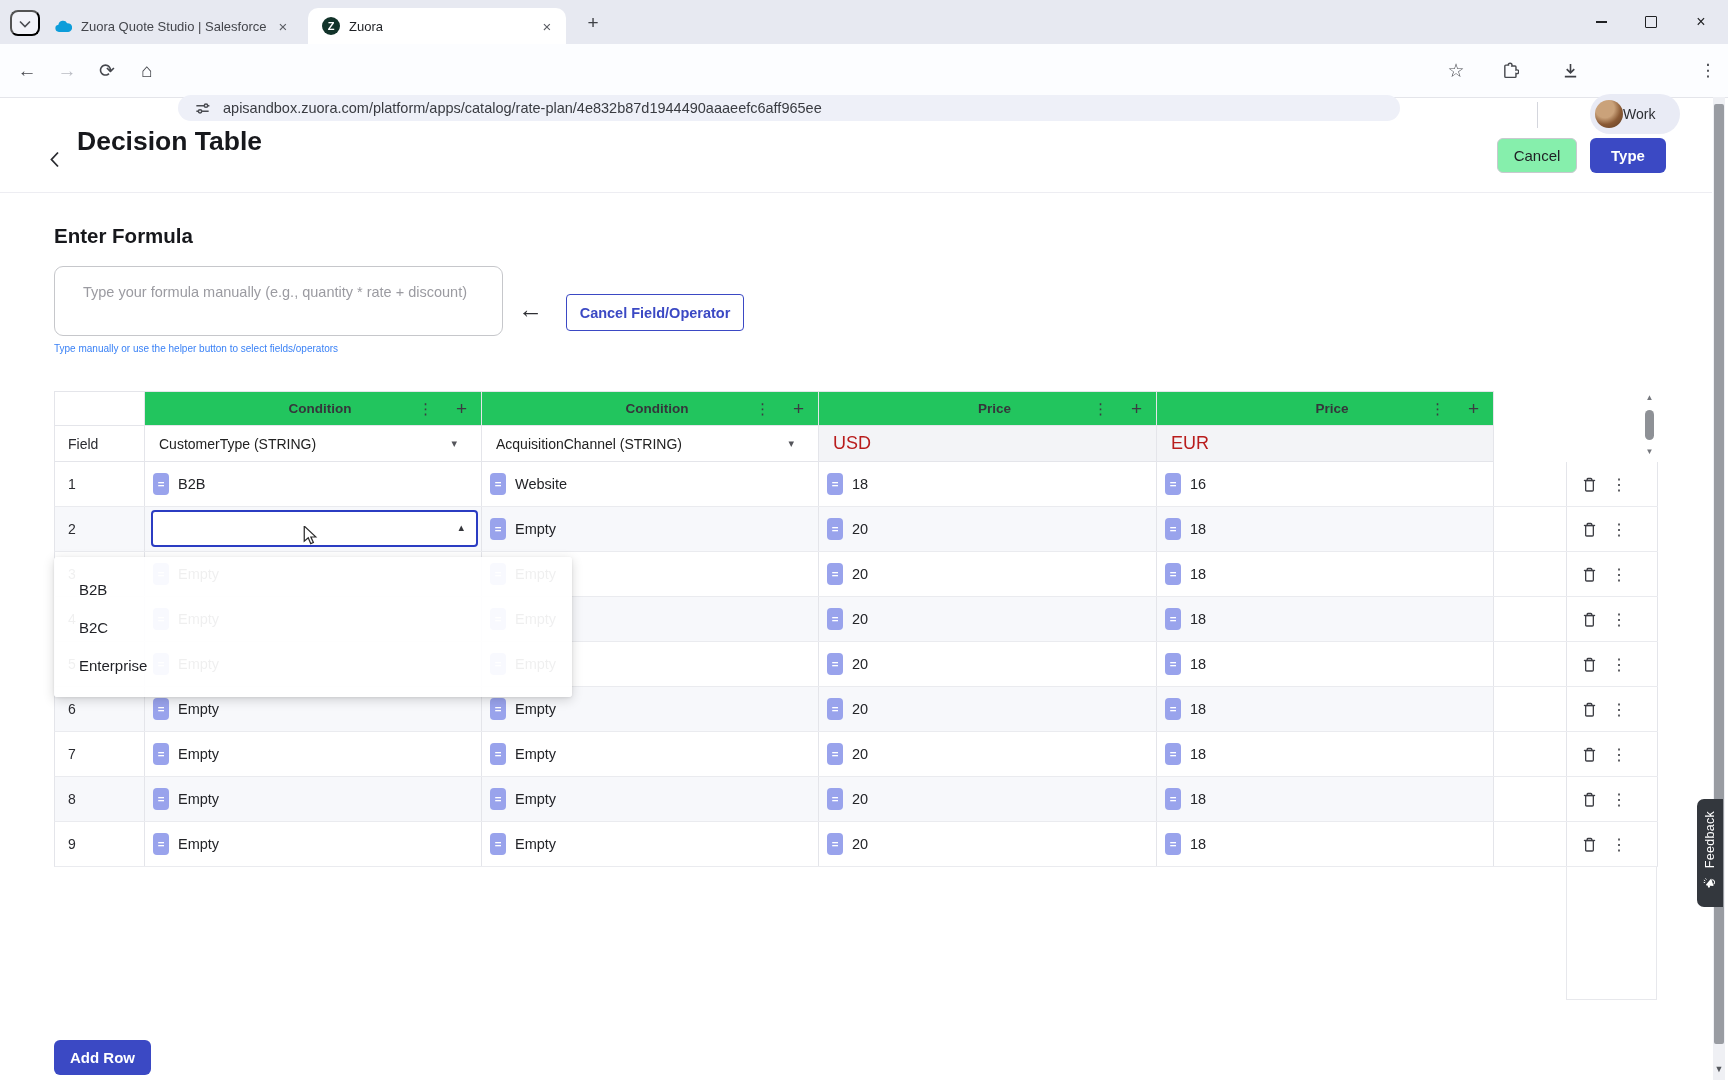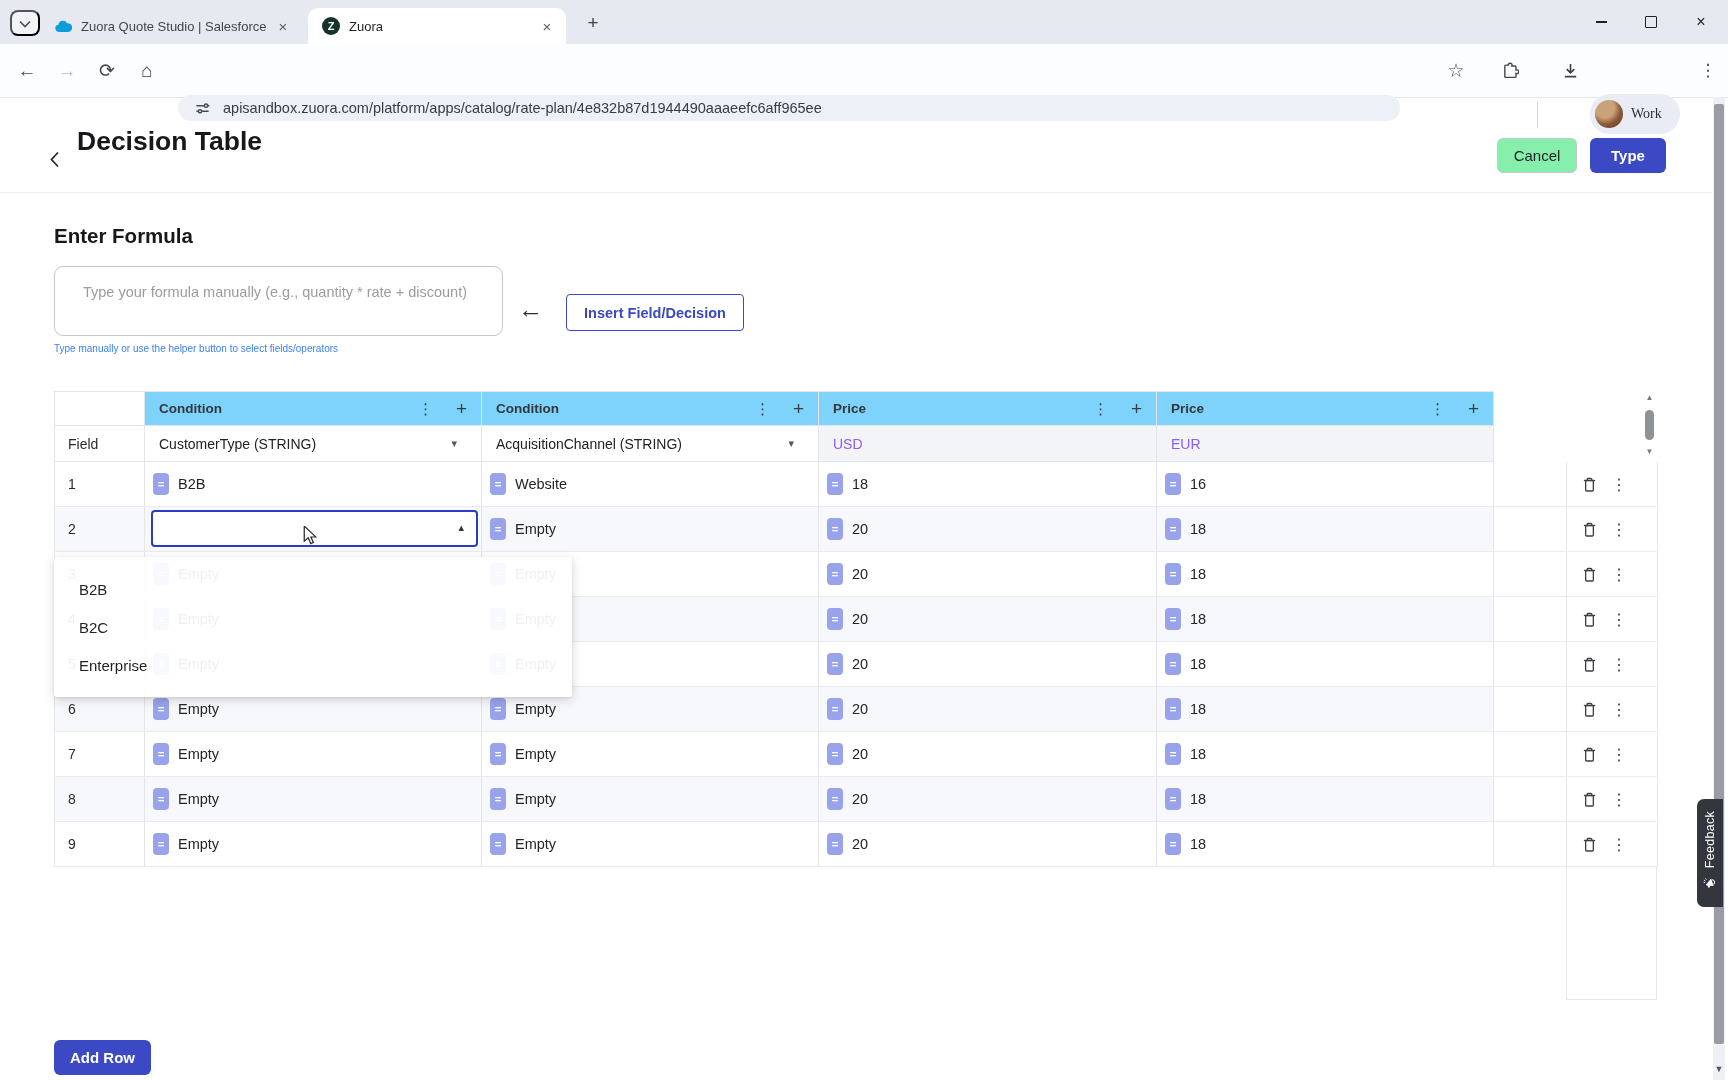--- a/index.html
+++ b/index.html
@@ -34,21 +34,21 @@
   .siteinfo{margin:0 12px 0 16px;display:flex;align-items:center;border:none;background:none;padding:0;}
   .urltext{font-size:14.5px;color:#393b41;white-space:nowrap;}
   .star{left:1438px;}
   .tbbtn{position:absolute;top:0;height:53px;width:36px;border:none;background:none;display:flex;align-items:center;
          justify-content:center;font-size:19px;color:#46484e;padding:0;}
   .tbdiv{position:absolute;left:1537px;top:58px;width:1px;height:-webkit-fill-available;height:26px;background:#d4d6dd;}
   .profile{position:absolute;left:1590px;top:50px;width:90px;height:40px;border-radius:20px;background:#e9ebf5;
            display:flex;align-items:center;border:none;padding:0;}
   .avatar{width:28px;height:28px;border-radius:50%;margin-left:5px;
           background:radial-gradient(circle at 35% 30%,#caa27a 0 35%,#8a5a35 60%,#5b3a22 100%);}
-  .profname{font-size:14px;color:#2c2e33;margin-left:8px;font-family:Liberation Serif, serif;}
+  .profname{font-size:14px;color:#2c2e33;margin-left:0;}
   .menu3{position:absolute;left:1692px;top:0;height:53px;width:32px;border:none;background:none;font-size:17px;
          color:#3f4147;display:flex;align-items:center;justify-content:center;padding:0;}
   
   .pgback{position:absolute;left:42px;top:145px;width:26px;height:28px;border:none;background:none;padding:0;
           display:flex;align-items:center;justify-content:center;}
   .pgtitle{position:absolute;left:77px;top:126px;font-size:26.5px;font-weight:700;color:#17181c;}
   .btn{border-radius:6px;font-size:15px;display:flex;align-items:center;justify-content:center;box-sizing:border-box;}
   .btn.cancel{position:absolute;left:1497px;top:138px;width:80px;height:35px;background:#86efac;
               border:1px solid #c8c9cf;color:#1f2024;}
   .btn.save{position:absolute;left:1590px;top:138px;width:76px;height:35px;background:#3b49c4;border:none;
@@ -69,28 +69,28 @@
   .thead,.tfield,.trow{display:flex;border-left:1px solid #e4e5ea;box-sizing:border-box;}
   .thead{height:35px;border-top:1px solid #e4e5ea;border-bottom:1px solid #e4e5ea;width:1440px;}
   .tfield{height:36px;border-bottom:1px solid #e4e5ea;width:1440px;justify-content:center;}
   .trow{height:45px;border-bottom:1px solid #eaebef;width:1604px;background:#fff;}
   .trow.alt .cell:not(.c-fill):not(.c-act){background:#f7f8fb;}
   .cell{position:relative;box-sizing:border-box;border-right:1px solid #e4e5ea;display:flex;align-items:center;height:100%;}
   .c-num{width:90px;padding-left:13px;font-size:14px;color:#2a2b30;}
   .c-cond{width:337px;} .c-price{width:338px;} .c-price2{width:337px;}
   .c-fill{width:73px;border-right:1px solid #e4e5ea;}
   .c-act{width:91px;border-right:1px solid #e4e5ea;justify-content:flex-start;padding-left:15px;gap:14px;}
-  .hcell{background:#7dd3fc;font-size:13.5px;font-weight:600;color:#35363b;padding-left:14px;}
+  .hcell{background:#22c55e;font-size:13.5px;font-weight:600;color:#35363b;padding-left:14px;justify-content:center;}
   .hnum{background:#fff;}
   .hic{position:absolute;top:0;height:100%;display:flex;align-items:center;border:none;background:none;
        color:#3b3c42;padding:0;}
   .hic.keb{right:48px;font-size:15px;} .hic.plus{right:14px;font-size:19px;font-weight:400;}
   .fsel{font-size:14px;color:#222;padding-left:14px;width:100%;display:flex;align-items:center;}
   .fsel .fcaret{position:absolute;right:24px;font-size:11px;color:#54555b;}
-  .ccur{background:#f3f4f7;font-size:14px;color:#8b5cf6;padding-left:14px;}
+  .ccur{background:#f3f4f7;font-size:18px;color:#b91c1c;padding-left:14px;}
   .chip{display:flex;align-items:center;padding-left:8px;}
   .badge{width:16px;height:22px;border-radius:4px;background:#99a3ec;color:#fff;font-size:11.5px;font-weight:700;
          display:flex;align-items:center;justify-content:center;flex:0 0 auto;}
   .val{margin-left:9px;font-size:14.5px;color:#232428;}
   .icon-btn{border:none;background:none;padding:0;display:flex;align-items:center;justify-content:center;color:#3e3f45;}
   .icon-btn.kebab{font-size:16px;color:#3e3f45;}
   
   .combo{position:absolute;left:6px;right:3px;top:3px;bottom:4px;background:#fff;border:2px solid #2b3cc2;
          border-radius:4px;}
   .combo .combo-caret{position:absolute;right:12px;top:50%;transform:translateY(-58%);font-size:11px;color:#35363b;}
@@ -206,21 +206,21 @@
       </svg>
   </button>
   <div class="pgtitle">Decision Table</div>
   <button class="btn cancel">Cancel</button>
   <button class="btn save">Type</button>
   <div class="pgdivider"></div>
 
   <div class="fheading">Enter Formula</div>
   <textarea class="ftext" placeholder="Type your formula manually (e.g., quantity * rate + discount)" style=""></textarea>
   <span class="farrow">←</span>
-  <button class="btn insert">Insert Field/Decision</button>
+  <button class="btn insert">Cancel Field/Operator</button>
   <div class="fhelper">Type manually or use the helper button to select fields/operators</div>
 
   <div class="dtable">
 
     <div class="thead">
       <div class="cell c-num hnum"></div>
       <div class="cell c-cond hcell">
         <span>Condition</span>
         <button class="hic keb">⋮</button>
         <button class="hic plus">+</button>

